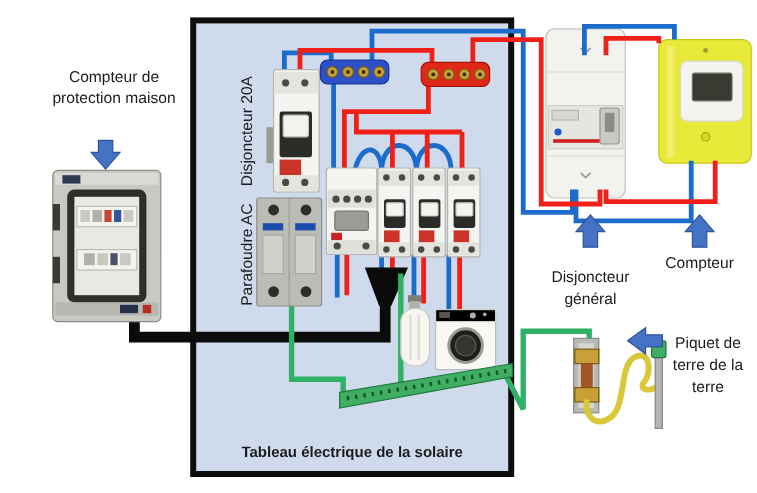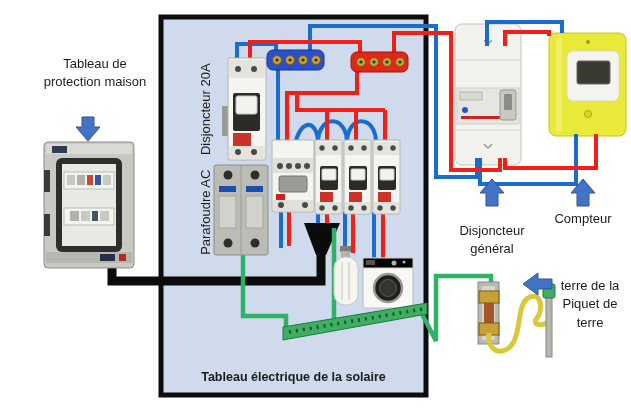--- a/index.html
+++ b/index.html
@@ -247,36 +247,36 @@
 
     <g stroke="#2f5597" fill="#4472c4">
       <path d="M82,117 L94,117 L94,127 L100,127 L88,141 L76,127 L82,127 Z"></path>
       <path d="M486,206 L486,193 L480,193 L492,179 L504,193 L498,193 L498,206 Z"></path>
       <path d="M577,206 L577,193 L571,193 L583,179 L595,193 L589,193 L589,206 Z"></path>
       <path d="M523,284 L538,273 L538,279 L552,279 L552,289 L538,289 L538,295 Z"></path>
     </g>
   </svg>
 
   <div class="lbl" style="left:28px;top:55px;width:134px;">
-    <div>Tableau de</div>
+    <div>Compteur de</div>
     <div>protection maison</div>
   </div>
 
   <div class="lbl rot" style="left:150px;top:100px;width:112px;">Disjoncteur 20A</div>
 
   <div class="lbl rot" style="left:153px;top:203px;width:106px;">Parafoudre AC</div>
 
   <div class="lbl bold" style="left:161px;top:369px;width:265px;">Tableau électrique de la solaire</div>
 
   <div class="lbl" style="left:442px;top:210px;width:100px;margin-top:12px;">
     <div>Disjoncteur</div>
     <div>général</div>
   </div>
 
   <div class="lbl" style="left:533px;top:210px;width:100px;">Compteur</div>
 
   <div class="lbl" style="left:550px;top:277px;width:80px;">
+    <div>Piquet de</div>
     <div>terre de la</div>
-    <div>Piquet de</div>
     <div>terre</div>
   </div>
 
 </div>
 
 </body></html>

